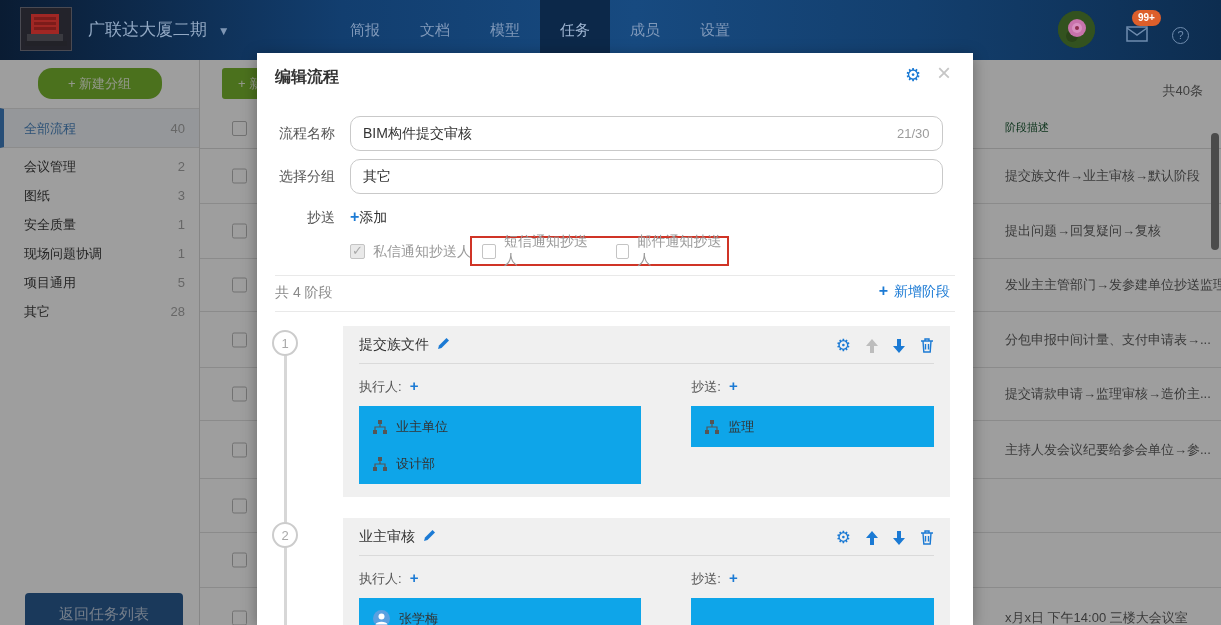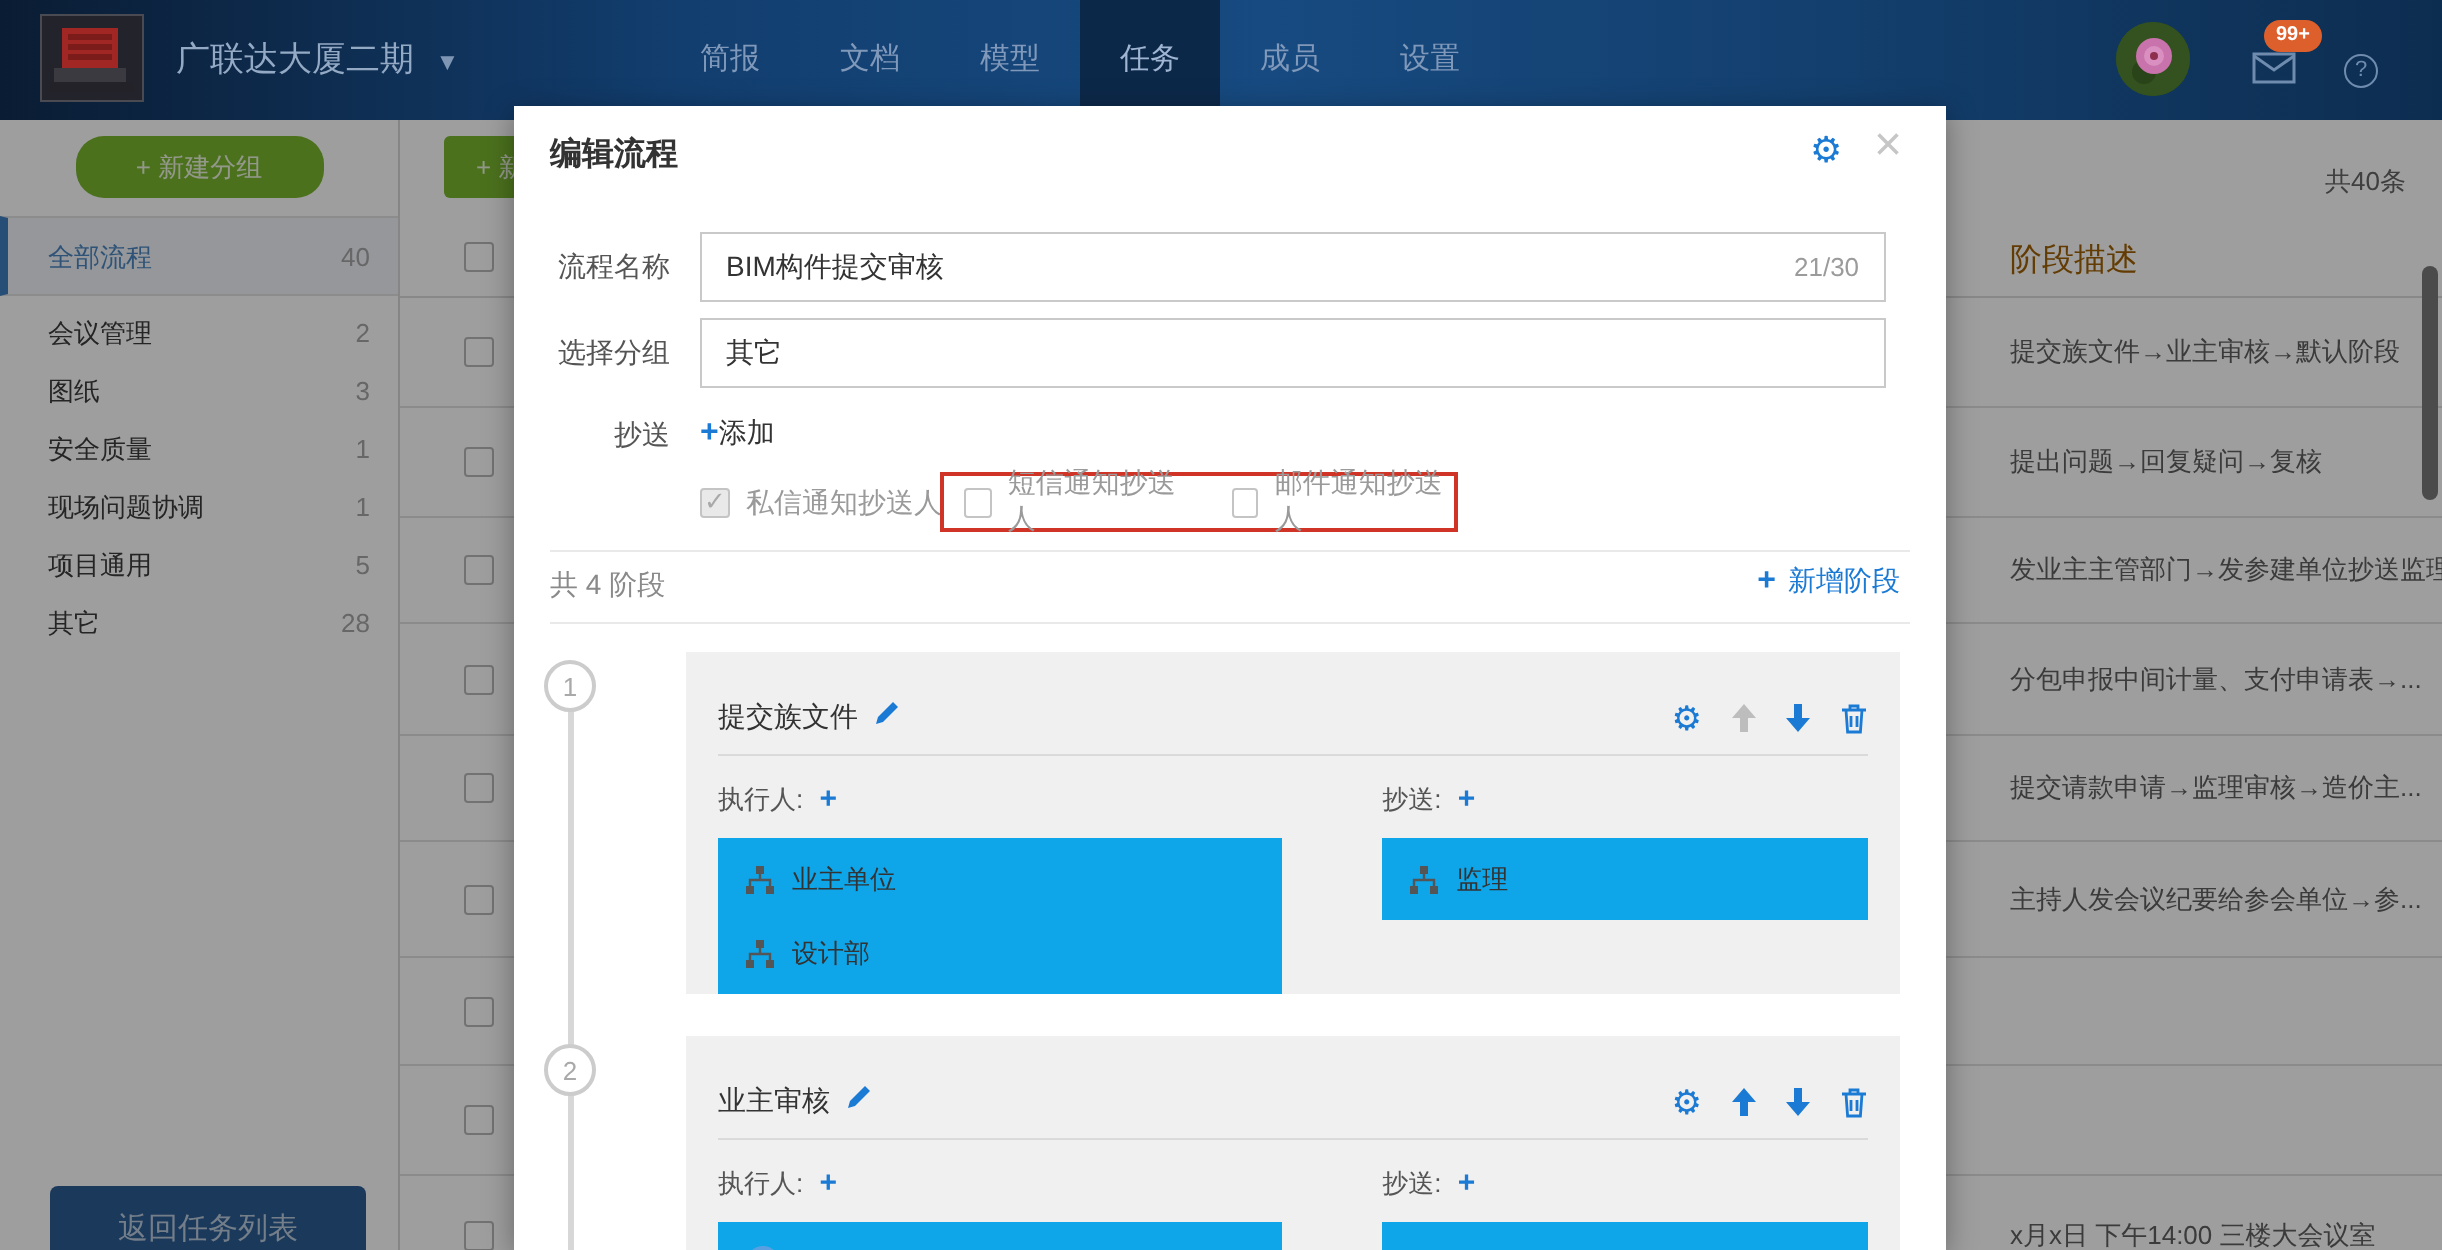--- a/index.html
+++ b/index.html
@@ -27,55 +27,55 @@
   .side-item { position:relative; height:29px; line-height:29px; padding:0 14px 0 24px; font-size:13px; color:#3c3c3c; cursor:pointer; }
   .side-item .cnt { float:right; color:#a6a6a6; }
   .side-item.active { height:40px; line-height:40px; background:#f0f4f9; border-top:1px solid #e2e2e2; border-bottom:1px solid #e2e2e2; border-left:4px solid #3f7fc1; padding-left:20px; color:#4c86c0; margin-bottom:4px; }
   .btn-back { position:absolute; left:25px; top:533px; width:158px; height:42px; background:#2a5c94; border:none; border-radius:4px; color:#bccbde; font-size:15px; font-family:inherit; cursor:pointer; }
 
   
   .main { position:absolute; top:60px; left:200px; width:1021px; height:565px; background:#fff; z-index:1; }
   .btn-green2 { position:absolute; left:22px; top:8px; width:150px; height:31px; background:#79b62f; border:none; border-radius:3px; color:#eef6e0; font-size:13px; font-family:inherit; text-align:left; padding-left:16px; cursor:pointer; }
   .total-count { position:absolute; right:18px; top:22px; color:#666; font-size:13px; }
   .tbl-head { position:absolute; top:48px; left:0; width:1021px; height:41px; border-bottom:1px solid #dcdcdc; }
-  .col-desc-head { position:absolute; left:805px; top:12px; color:#a16207; font-size:16px; }
+  .col-desc-head { position:absolute; left:805px; top:12px; color:#14532d; font-size:11px; }
   .tbl-rows { position:absolute; top:89px; left:0; width:1021px; }
   .tbl-row { position:relative; border-bottom:1px solid #e0e0e0; }
   .row-desc { position:absolute; left:805px; top:50%; transform:translateY(-50%); color:#5f5f5f; font-size:13px; white-space:nowrap; }
   .cb { position:absolute; left:32px; top:50%; transform:translateY(-50%); width:15px; height:15px; border:1px solid #b8b8b8; border-radius:2px; background:transparent; }
   .cb-head { top:13px; transform:none; }
   .scroll-thumb { position:absolute; right:2px; top:73px; width:8px; height:117px; background:#7a7a7a; border-radius:4px; }
 
   
   .overlay { position:absolute; top:60px; left:0; width:1221px; height:565px; background:rgba(0,0,0,0.38); z-index:8; }
 
   
   .modal { position:absolute; left:257px; top:53px; width:716px; height:572px; background:#fff; z-index:10; box-shadow:0 3px 14px rgba(0,0,0,.35); overflow:hidden; }
   .m-title { position:absolute; left:18px; top:14px; font-size:16px; font-weight:bold; color:#333; }
   .m-gear { position:absolute; left:648px; top:11px; color:#1b7ad4; font-size:18px; cursor:pointer; }
   .m-close { position:absolute; left:680px; top:8px; color:#c6c6c6; font-size:24px; line-height:24px; cursor:pointer; }
   .f-label { position:absolute; left:0; width:78px; text-align:right; color:#555; font-size:14px; }
-  .f-input { position:absolute; left:93px; width:593px; height:35px; border:1px solid #c9c9c9; border-radius:0; font-size:14px; color:#333; padding:0 52px 0 12px; font-family:inherit; }
+  .f-input { position:absolute; left:93px; width:593px; height:35px; border:1px solid #c9c9c9; border-radius:10px; font-size:14px; color:#333; padding:0 52px 0 12px; font-family:inherit; }
   .counter { position:absolute; left:640px; color:#9b9b9b; font-size:13px; }
   .plus { color:#1b7ad4; font-weight:bold; font-size:16px; }
   .add-link { position:absolute; left:93px; top:155px; font-size:14px; color:#333; cursor:pointer; }
   .cb-line { position:absolute; top:185px; left:93px; height:27px; display:flex; align-items:center; }
   .mcb { width:15px; height:15px; border:1px solid #c4c4c4; border-radius:2px; background:#fff; display:inline-block; position:relative; }
   .mcb.checked { background:#e9e9e9; }
   .mcb.checked::after { content:"✓"; position:absolute; left:1px; top:-2px; color:#a9a9a9; font-size:13px; }
   .cb-lab { color:#9a9a9a; font-size:14px; margin:0 0 0 8px; }
   .red-box { position:absolute; left:213px; top:183px; width:259px; height:30px; border:2px solid #d03426; display:flex; align-items:center; padding-left:10px; }
   .hr { position:absolute; left:18px; width:680px; border-top:1px solid #e9e9e9; }
   .stage-sum { position:absolute; left:18px; top:231px; color:#8a8a8a; font-size:14px; }
   .add-stage { position:absolute; right:23px; top:229px; color:#1b7ad4; font-size:14px; cursor:pointer; }
   .add-stage .plus { margin-right:6px; }
   .s-circle { position:absolute; left:15px; width:26px; height:26px; border:2px solid #ccc; border-radius:50%; background:#fff; color:#a9a9a9; font-size:13px; text-align:center; line-height:23px; z-index:2; }
   .s-line { position:absolute; left:27px; width:3px; background:#d7d7d7; z-index:1; }
   .s-card { position:absolute; left:86px; width:607px; background:#f0f0f0; }
-  .s-head { display:flex; align-items:center; padding:24px 16px 9px; }
+  .s-head { display:flex; align-items:flex-end; padding:10px 16px 9px; }
   .s-title { font-size:14px; color:#333; }
   .s-head .edit { margin-left:8px; cursor:pointer; }
   .s-icons { margin-left:auto; display:flex; align-items:center; gap:15px; }
   .s-icons > span { cursor:pointer; display:inline-flex; }
   .s-div { border-top:1px solid #dadada; margin:0 16px; }
   .s-body { display:flex; padding:13px 16px 16px; }
   .s-col-l { width:302px; }
   .s-col-r { width:260px; margin-left:50px; }
   .s-lab { font-size:13px; color:#555; }
   .s-lab .plus { font-size:15px; margin-left:4px; }

